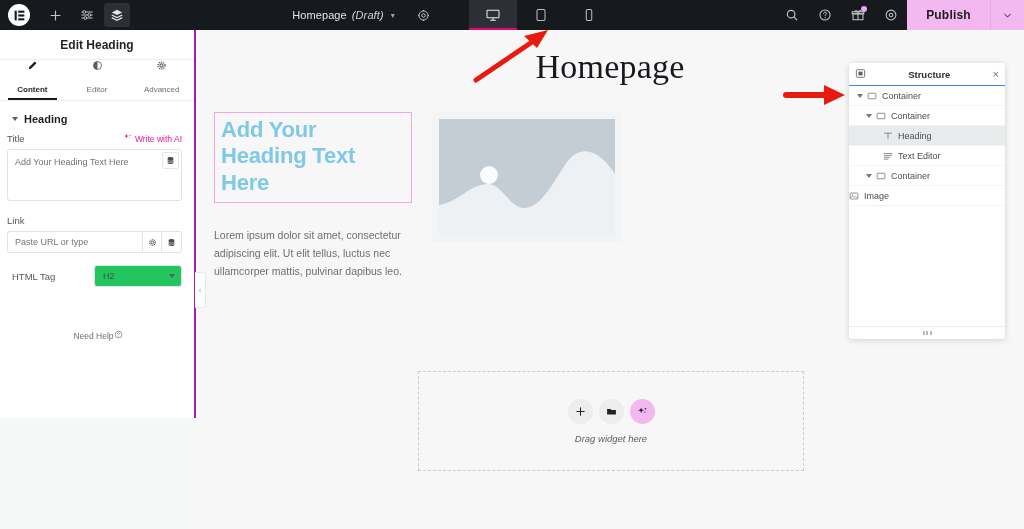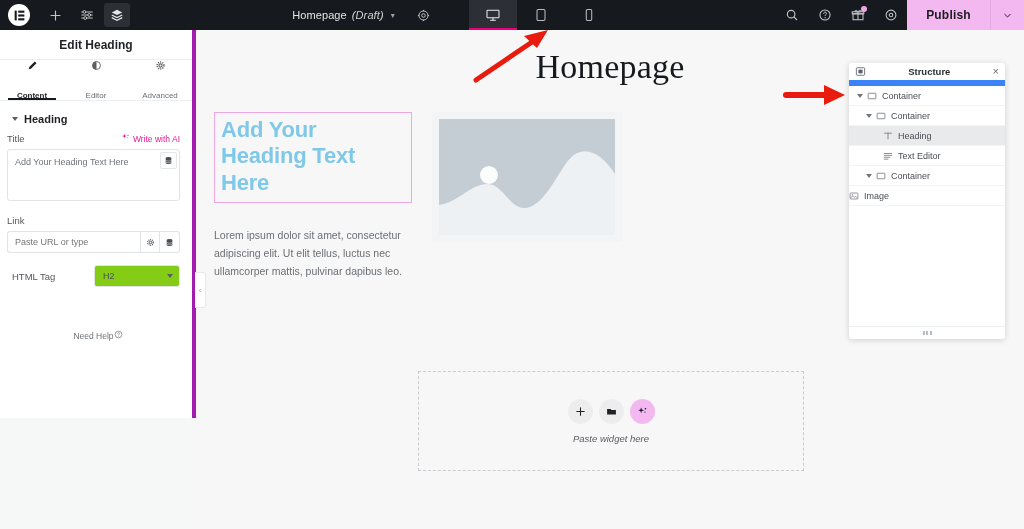--- a/index.html
+++ b/index.html
@@ -77,33 +77,33 @@
     display: flex; align-items: center; justify-content: center;
     width: 34px; height: 30px;
     border-left: 1px solid #e6a9e3;
   }
 
   
   .panel {
     position: absolute; top: 30px; left: 0;
     width: 196px; height: 388px;
     background: #ffffff;
-    border-right: 4px solid #a21caf;
+    border-right: 2px solid #a21caf;
     z-index: 30;
   }
   .panel-header {
     height: 30px; display: flex; align-items: center; justify-content: center;
     font-size: 12px; font-weight: bold; color: #1f2124;
     border-bottom: 1px solid #eceff1;
   }
   .panel-tabs { display: flex; border-bottom: 1px solid #eceff1; }
   .ptab {
     flex: 1; height: 40px;
     display: flex; flex-direction: column; align-items: center; justify-content: flex-start;
-    gap: 20px; font-size: 8px; color: #6b7075;
+    gap: 14px; font-size: 8px; color: #6b7075;
     position: relative;
   }
   .ptab.active { color: #1f2124; font-weight: bold; }
   .ptab.active::after {
     content: ""; position: absolute; bottom: 0; left: 8px; right: 8px; height: 2px;
     background: #16191d;
   }
   .ptab svg { display: block; }
 
   .section-head {
@@ -151,21 +151,21 @@
     border: 1px solid #e0e4e8; background: #fff;
     display: flex; align-items: center; justify-content: center;
   }
   .ibox:last-child { border-radius: 0 3px 3px 0; }
   .ibox + .ibox { border-left: none; }
 
   .row-inline { display: flex; align-items: center; padding: 2px 12px 10px 12px; }
   .row-inline .ctl-label { flex: 0 0 82px; }
   .select {
     flex: 1; height: 22px; border: 1px solid #e0e4e8; border-radius: 3px;
-    background: #84cc16; font-size: 9px; color: #4a4f55;
+    background: #22c55e; font-size: 9px; color: #4a4f55;
     display: flex; align-items: center; justify-content: space-between;
     padding: 0 6px 0 8px;
   }
   .select .cd {
     width: 0; height: 0;
     border-left: 3.5px solid transparent; border-right: 3.5px solid transparent;
     border-top: 4.5px solid #5a5f65;
   }
   .need-help {
     position: absolute; top: 300px; left: 0; width: 196px;
@@ -234,21 +234,21 @@
     position: absolute; left: 849px; top: 63px;
     width: 156px; height: 276px;
     background: #fff;
     border-radius: 3px;
     box-shadow: 0 1px 6px rgba(0,0,0,.16);
     z-index: 35;
     display: flex; flex-direction: column;
   }
   .st-head {
     height: 23px; display: flex; align-items: center;
-    padding: 0 6px; border-bottom: 6px solid #3b82f6;
+    padding: 0 6px; border-bottom: 1px solid #3b82f6;
     position: relative;
   }
   .st-title {
     flex: 1; text-align: center; font-size: 9.5px; font-weight: bold; color: #2b2f34;
   }
   .st-x { font-size: 11px; color: #6b7075; line-height: 1; }
   .st-body { flex: 1; overflow: hidden; }
   .st-row {
     height: 20px; display: flex; align-items: center;
     font-size: 9px; color: #4a4f55;
@@ -526,21 +526,21 @@
             </svg>
         </div>
         <div class="dz-btn ai">
           <svg width="11" height="11" viewBox="0 0 16 16">
               <path d="M6 2l1.1 3.2L10.3 6.3 7.1 7.4 6 10.6 4.9 7.4 1.7 6.3l3.2-1.1L6 2z" fill="#1f2124"></path>
               <circle cx="12.3" cy="4" r="1.2" fill="#1f2124"></circle>
               <circle cx="11.6" cy="8.8" r=".95" fill="#1f2124"></circle>
             </svg>
         </div>
       </div>
-      <div class="dz-label">Paste widget here</div>
+      <div class="dz-label">Drag widget here</div>
     </div>
   </div>
 
   <div class="structure">
     <div class="st-head">
       <span>
         <svg width="11" height="11" viewBox="0 0 16 16" fill="none">
             <rect x="2" y="2.5" width="12" height="11" rx="1.2" stroke="#5a5f65" stroke-width="1.2"></rect>
             <rect x="5" y="5.3" width="6" height="5.4" fill="#5a5f65"></rect>
           </svg>

